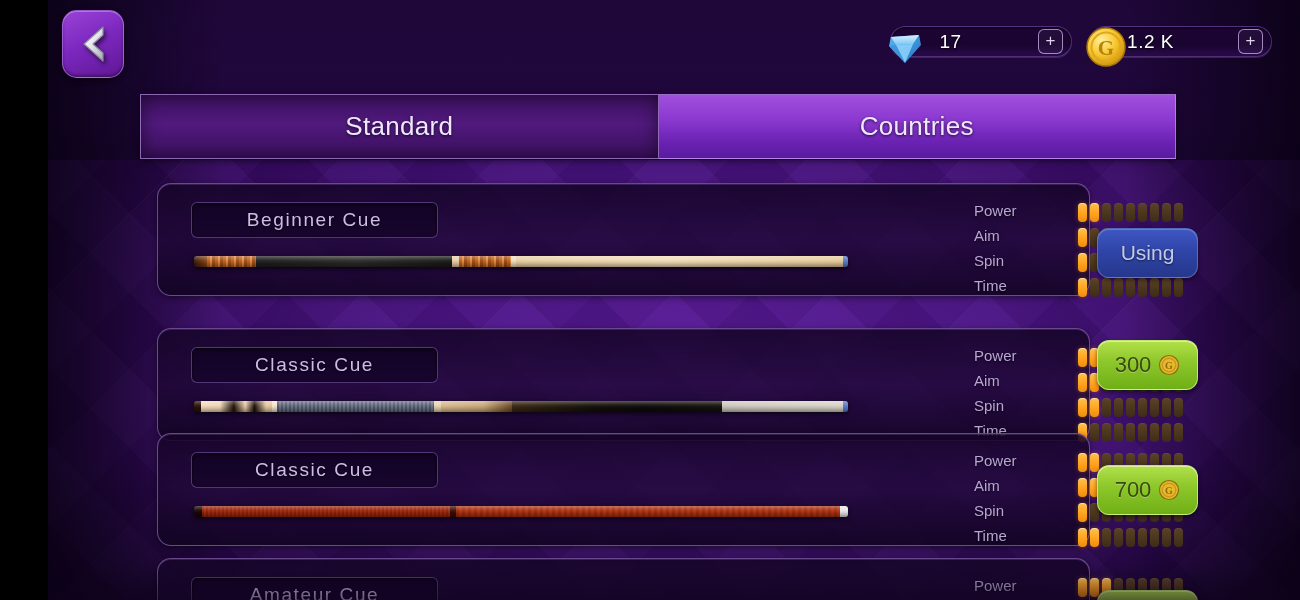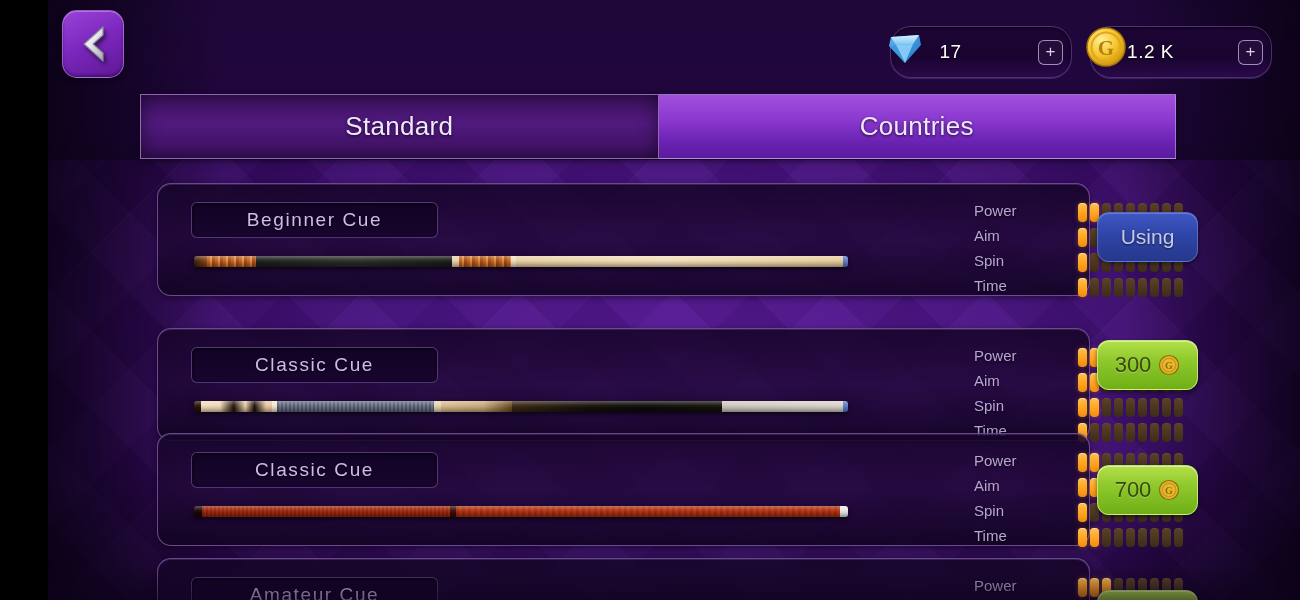--- a/index.html
+++ b/index.html
@@ -55,21 +55,21 @@
     box-shadow:0 2px 5px rgba(0,0,0,.6), inset 0 1px 0 rgba(255,255,255,.30),
                inset 0 -2px 3px rgba(0,0,0,.35);
     border:1px solid rgba(190,140,235,.55);
     display:flex; align-items:center; justify-content:center;
     cursor:pointer; z-index:20;
   }
   .back-btn svg{ display:block; filter:drop-shadow(2px 3px 2px rgba(0,0,0,.55)); }
 
   
   .cur{
-    position:absolute; top:26px; height:52px;
+    position:absolute; top:26px; height:31px;
     border-radius:21px;
     background:linear-gradient(to bottom,#1d0533 0%,#190430 60%,#2a0a4a 100%);
     border:1px solid rgba(150,110,210,.40);
     box-shadow:inset 0 1px 2px rgba(0,0,0,.8), 0 1px 0 rgba(160,120,220,.25);
     display:flex; align-items:center; z-index:20;gap:22px;
   }
   .cur-gem{ left:890px; width:182px; }
   .cur-coin{ left:1090px; width:182px; }
   .cur-val{
     flex:1; text-align:center; color:#ffffff; font-size:19px;
@@ -168,21 +168,21 @@
     background:linear-gradient(to bottom,#ffc14d 0%,#ffa41f 55%,#f08c0c 100%);
     box-shadow:inset 0 1px 0 rgba(255,255,255,.45), 0 0 5px rgba(255,160,20,.35);
   }
 
   
   .action{
     position:absolute; left:1049px; width:101px; height:50px;
     border-radius:12px; display:flex; align-items:center;
     justify-content:center; gap:7px; cursor:pointer;
   }
-  .action.a0{ top:52px; }
+  .action.a0{ top:68px; }
   .action.a1{ top:180px; }
   .action.a2{ top:305px; }
   .action.a3{ top:430px; }
 
   .btn-using{
     background:linear-gradient(to bottom,#3f57c4 0%,#2f45a8 45%,#25388c 100%);
     border:1px solid rgba(120,145,220,.55);
     box-shadow:inset 0 1px 0 rgba(255,255,255,.22), 0 2px 4px rgba(0,0,0,.5);
   }
   .btn-using .lbl{

